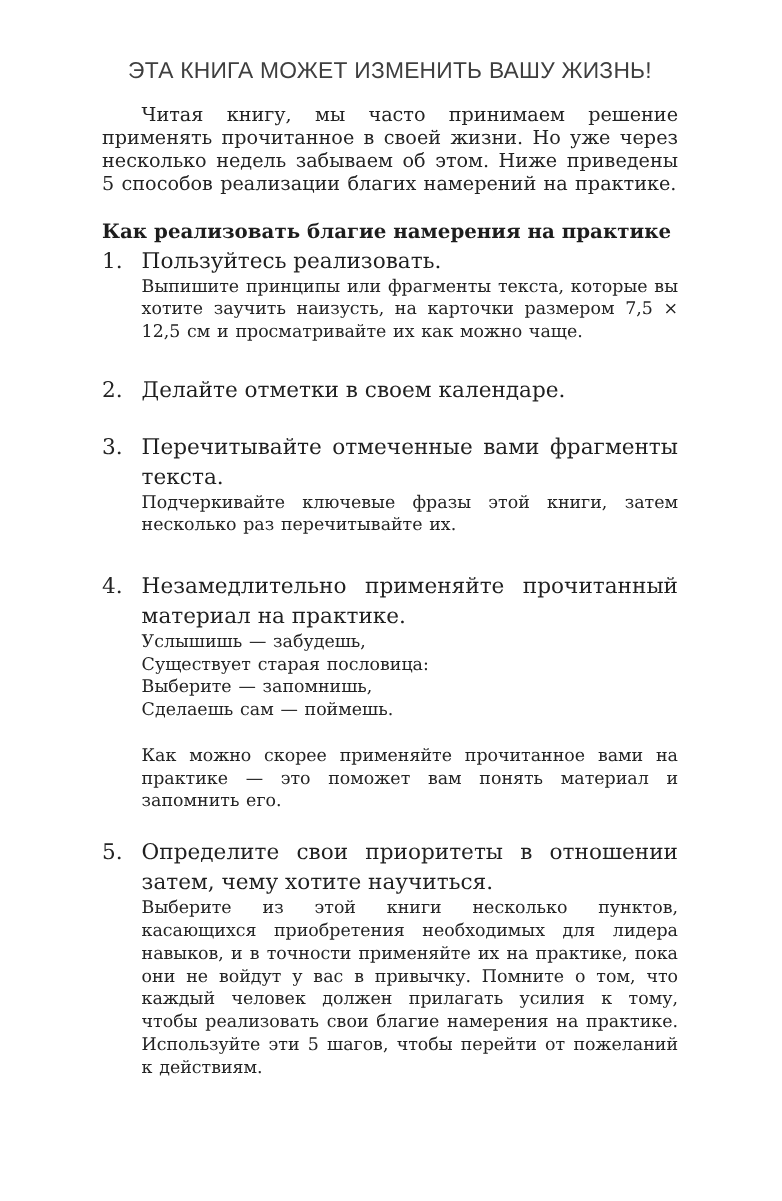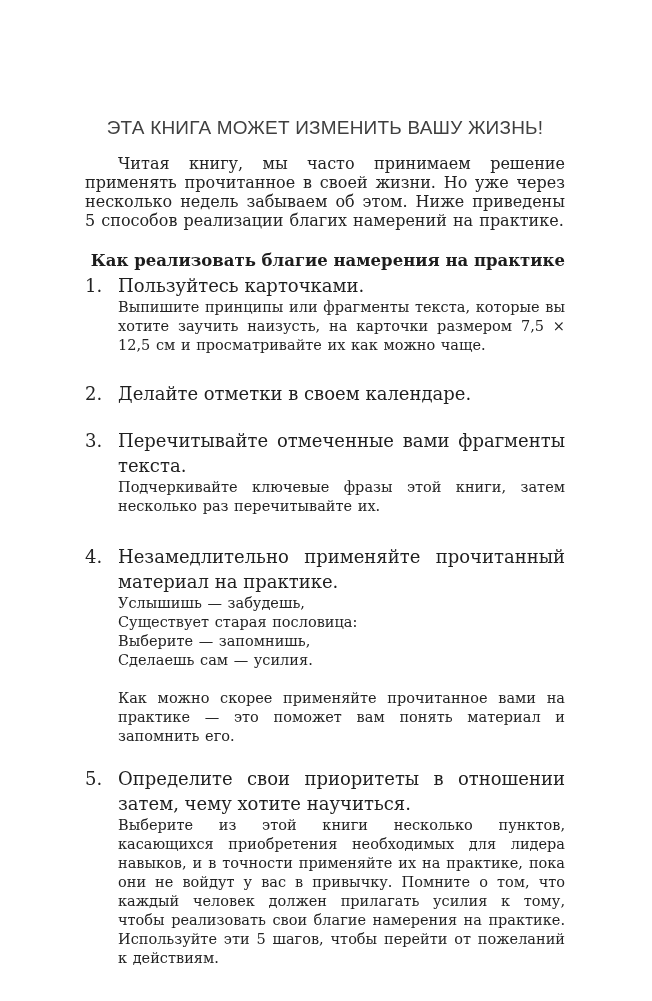--- a/index.html
+++ b/index.html
@@ -11,21 +11,21 @@
     width: 652px;
     height: 1001px;
     overflow: hidden;
     font-family: "DejaVu Serif", serif;
     color: #232323;
   }
   .page {
     box-sizing: border-box;
     width: 652px;
     height: 1001px;
-    padding: 116px 87px 0 85px;
+    padding: 48px 87px 0 85px;
     background: #ffffff;
   }
   .page-title {
     font-family: "Liberation Sans", sans-serif;
     font-size: 19px;
     font-weight: 400;
     color: #3f3f3f;
     text-align: center;
     margin: 0;
     line-height: 24px;
@@ -36,21 +36,21 @@
     font-size: 16px;
     line-height: 19px;
     text-align: justify;
     text-indent: 33px;
     word-spacing: 1px;
   }
   .section-heading {
     margin: 20px 0 2px 0;
     font-size: 16.5px;
     font-weight: 700;
-    text-align: right;
+    text-align: left;
     color: #1d1d1d;
     line-height: 21px;
   }
   .item {
     display: grid;
     grid-template-columns: 33px 1fr;
     column-gap: 0;
   }
   .item-1 { margin-top: 2px; }
   .item-2 { margin-top: 26px; }
@@ -91,21 +91,21 @@
 
   <h1 class="page-title">ЭТА КНИГА МОЖЕТ ИЗМЕНИТЬ ВАШУ ЖИЗНЬ!</h1>
 
   <p class="intro">Читая книгу, мы часто принимаем решение применять прочитанное в своей жизни. Но уже через несколько недель забываем об этом. Ниже приведены 5 способов реализации благих намерений на практике.</p>
 
   <h2 class="section-heading">Как реализовать благие намерения на практике</h2>
 
   <div class="item item-1">
     <div class="item-number">1.</div>
     <div class="item-content">
-      <p class="item-title">Пользуйтесь карточками.</p>
+      <p class="item-title">Пользуйтесь реализовать.</p>
       <div class="item-body">
         <p>Выпишите принципы или фрагменты текста, которые вы хотите заучить наизусть, на карточки размером 7,5 × 12,5 см и просматривайте их как можно чаще.</p>
       </div>
     </div>
   </div>
 
   <div class="item item-2">
     <div class="item-number">2.</div>
     <div class="item-content">
       <p class="item-title">Делайте отметки в своем календаре.</p>
@@ -123,21 +123,21 @@
   </div>
 
   <div class="item item-4">
     <div class="item-number">4.</div>
     <div class="item-content">
       <p class="item-title">Незамедлительно применяйте прочитанный материал на практике.</p>
       <div class="item-body">
         <p class="proverb-line">Услышишь — забудешь,</p>
         <p class="proverb-line">Существует старая пословица:</p>
         <p class="proverb-line">Выберите — запомнишь,</p>
-        <p class="proverb-line">Сделаешь сам — усилия.</p>
+        <p class="proverb-line">Сделаешь сам — поймешь.</p>
         <p class="continuation">Как можно скорее применяйте прочитанное вами на практике — это поможет вам понять материал и запомнить его.</p>
       </div>
     </div>
   </div>
 
   <div class="item item-5">
     <div class="item-number">5.</div>
     <div class="item-content">
       <p class="item-title">Определите свои приоритеты в отношении затем, чему хотите научиться.</p>
       <div class="item-body">

